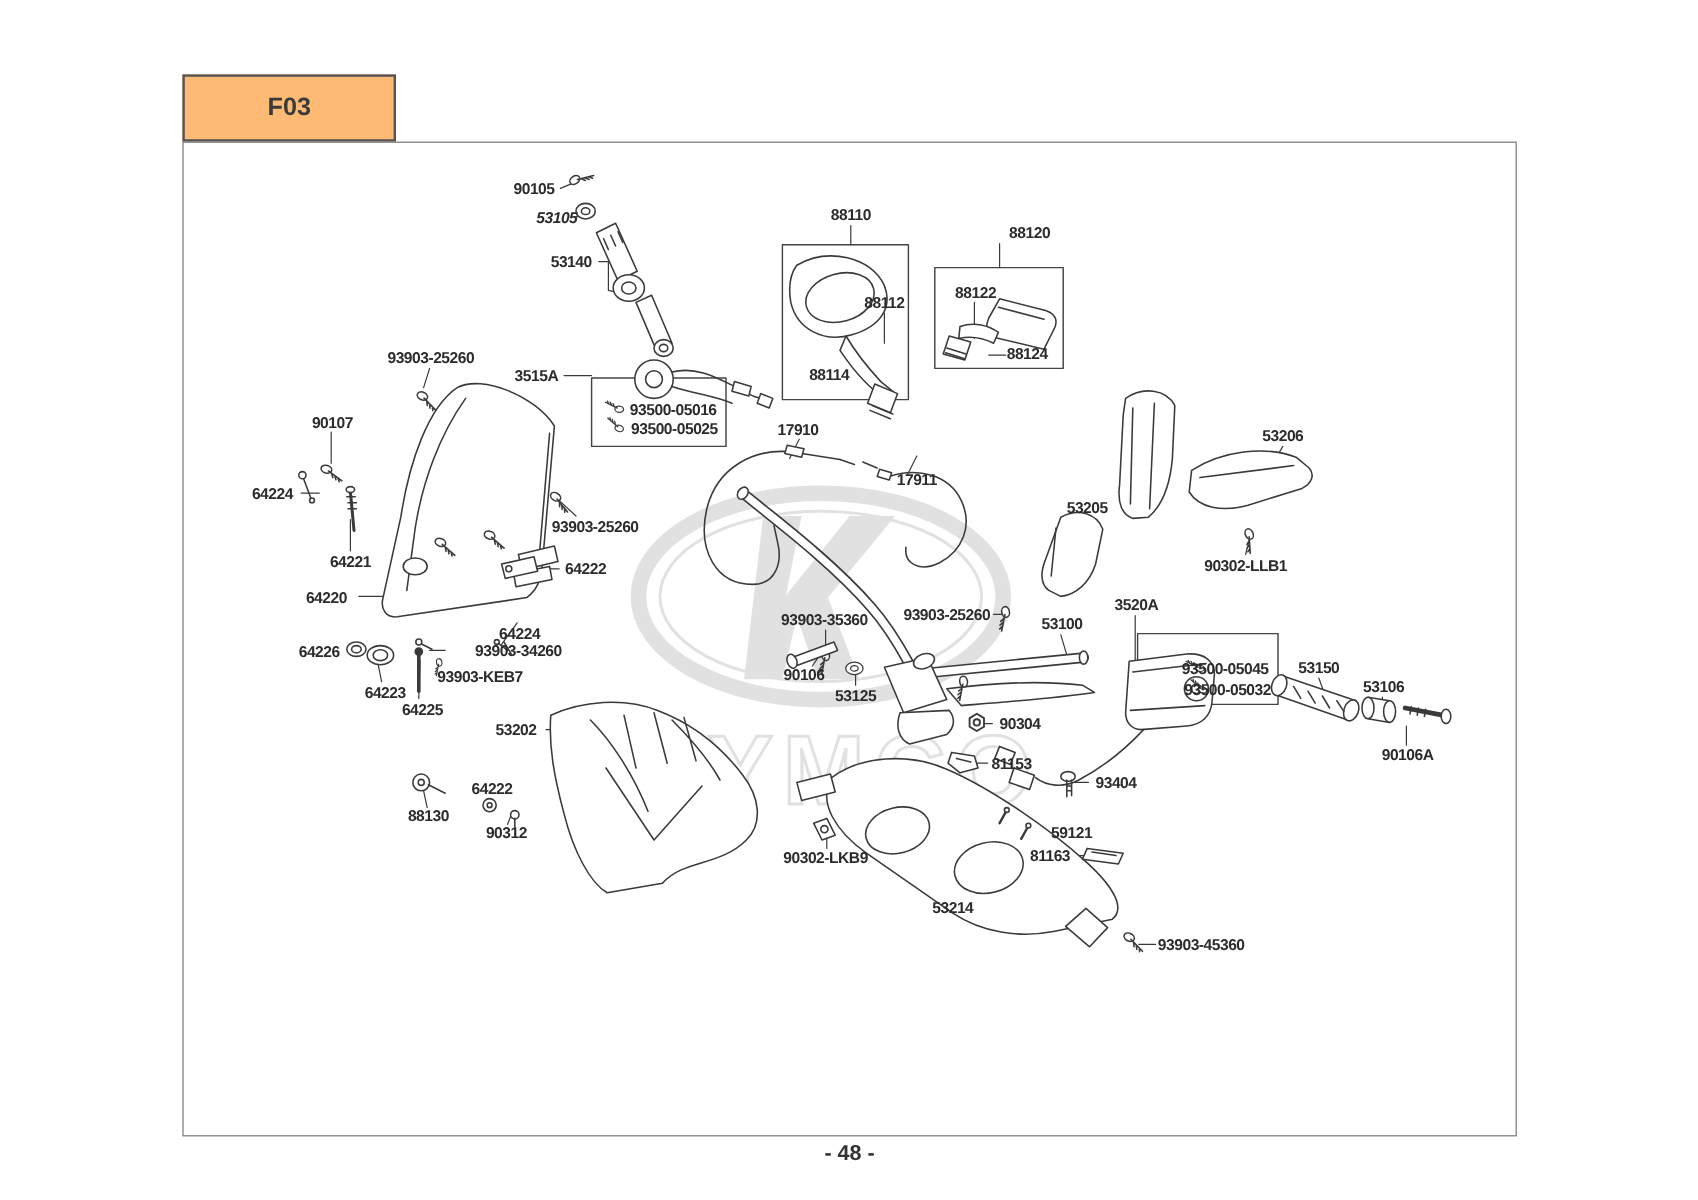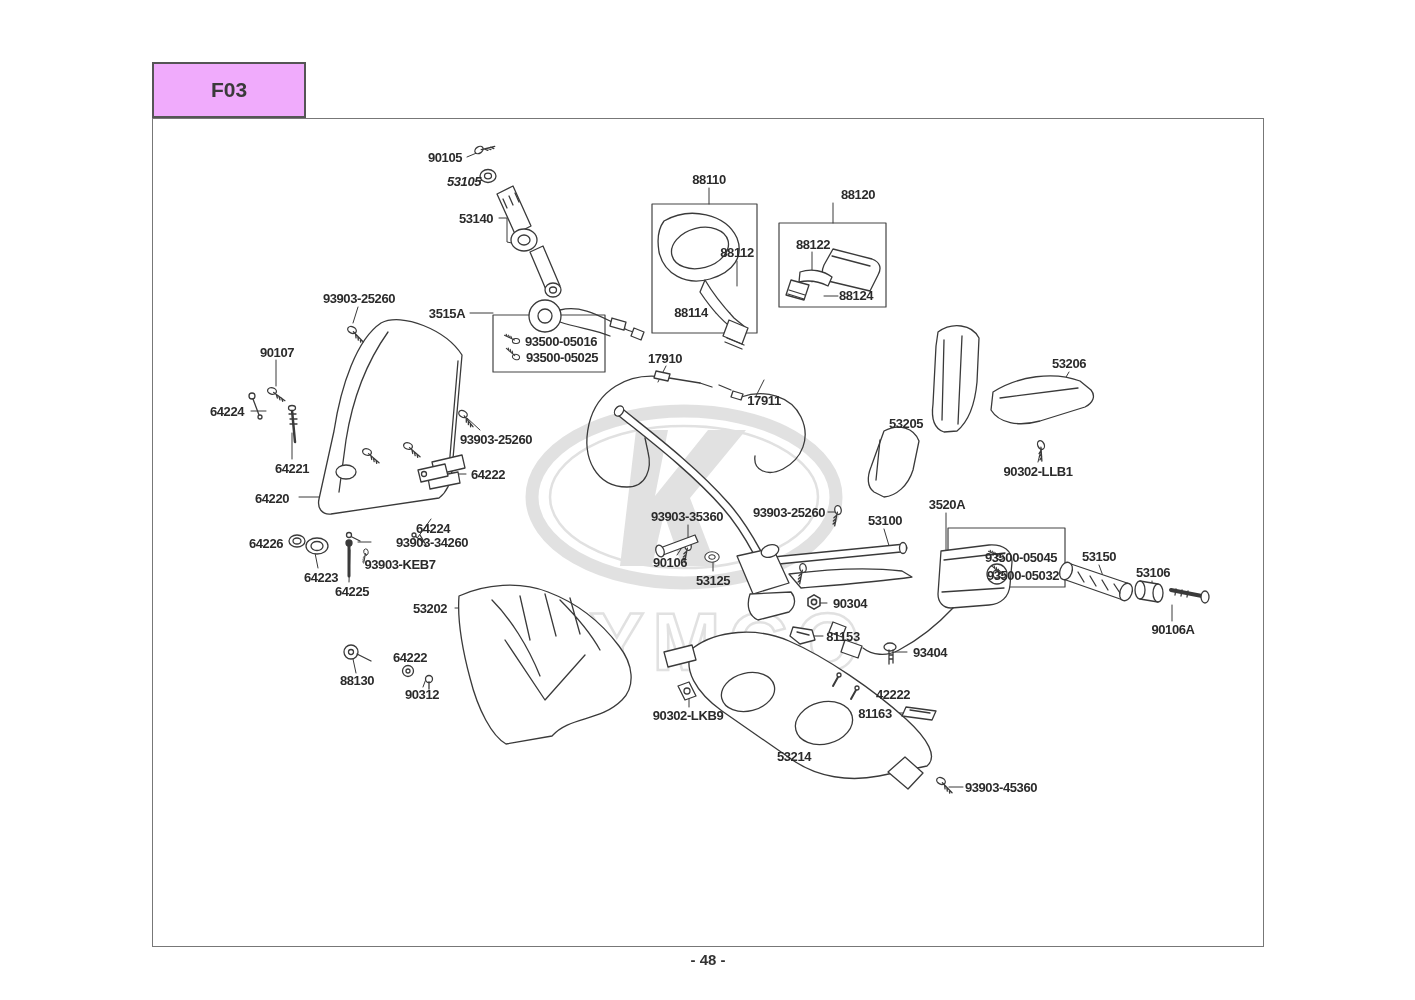--- a/index.html
+++ b/index.html
@@ -1,30 +1,30 @@
 <!DOCTYPE html>
 <html><head>
 <meta charset="utf-8">
 <style>
   html,body{margin:0;padding:0;background:#ffffff;}
   .page{position:relative;width:1415px;height:1000px;background:#fff;overflow:hidden;
         font-family:"Liberation Sans",sans-serif;}
-  .code-box{position:absolute;left:152px;top:62px;width:154px;height:56px;
+  .code-box{position:absolute;left:152px;top:62px;width:178px;height:56px;
             border:2px solid #555;box-sizing:border-box;display:flex;align-items:center;
-            justify-content:center;font-weight:bold;font-size:21px;color:#3a3a3a;background:#f0abfc;}
+            justify-content:center;font-weight:bold;font-size:21px;color:#3a3a3a;background:#fdba74;}
   .page-title{position:absolute;left:360px;top:80px;font-weight:bold;font-size:22px;color:#3a3a3a;
               letter-spacing:0.2px;white-space:nowrap;}
   .diagram-border{position:absolute;left:152px;top:118px;width:1112px;height:829px;
                   border:1.5px solid #777;box-sizing:border-box;}
   .drawing-svg{position:absolute;left:0;top:0;width:1415px;height:1000px;}
   #labels-layer{position:absolute;left:0;top:0;width:1415px;height:1000px;pointer-events:none;}
   .part-label{position:absolute;transform:translate(-50%,-50%);font-weight:bold;font-size:13px;
               letter-spacing:-0.4px;color:#2b2b2b;white-space:nowrap;}
   .page-number{position:absolute;left:152px;top:951px;width:1112px;text-align:center;
-               font-weight:bold;font-size:15px;color:#333;}
+               font-weight:bold;font-size:18px;color:#333;}
 </style>
 </head>
 <body>
 
 <div class="page">
 
   <div class="code-box">
     <span>F03</span>
   </div>
   <div class="diagram-border"></div>
@@ -322,21 +322,21 @@
       <div class="part-label" style="left: 789px; top: 512px;">93903-25260</div>
       <div class="part-label" style="left: 885px; top: 520px;">53100</div>
       <div class="part-label" style="left: 947px; top: 504px;">3520A</div>
       <div class="part-label" style="left: 1021px; top: 557px;">93500-05045</div>
       <div class="part-label" style="left: 1023px; top: 575px;">93500-05032</div>
       <div class="part-label" style="left: 670px; top: 562px;">90106</div>
       <div class="part-label" style="left: 713px; top: 580px;">53125</div>
       <div class="part-label" style="left: 850px; top: 603px;">90304</div>
       <div class="part-label" style="left: 843px; top: 636px;">81153</div>
       <div class="part-label" style="left: 930px; top: 652px;">93404</div>
-      <div class="part-label" style="left: 893px; top: 694px;">42222</div>
+      <div class="part-label" style="left: 893px; top: 694px;">59121</div>
       <div class="part-label" style="left: 875px; top: 713px;">81163</div>
       <div class="part-label" style="left: 688px; top: 715px;">90302-LKB9</div>
       <div class="part-label" style="left: 794px; top: 756px;">53214</div>
       <div class="part-label" style="left: 1099px; top: 556px;">53150</div>
       <div class="part-label" style="left: 1153px; top: 572px;">53106</div>
       <div class="part-label" style="left: 1173px; top: 629px;">90106A</div>
       <div class="part-label" style="left: 1001px; top: 787px;">93903-45360</div>
     </div>
 
   <div class="page-number">- 48 -</div>

